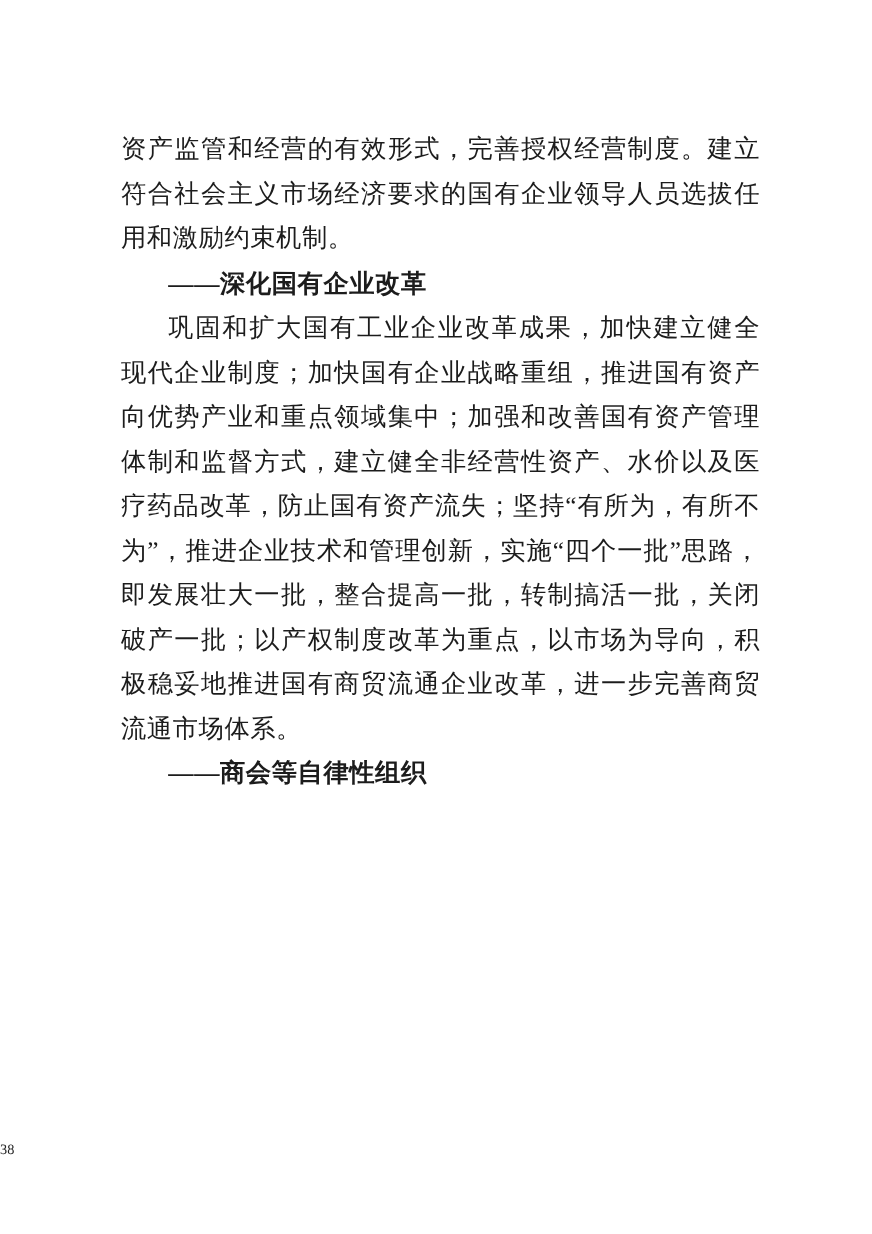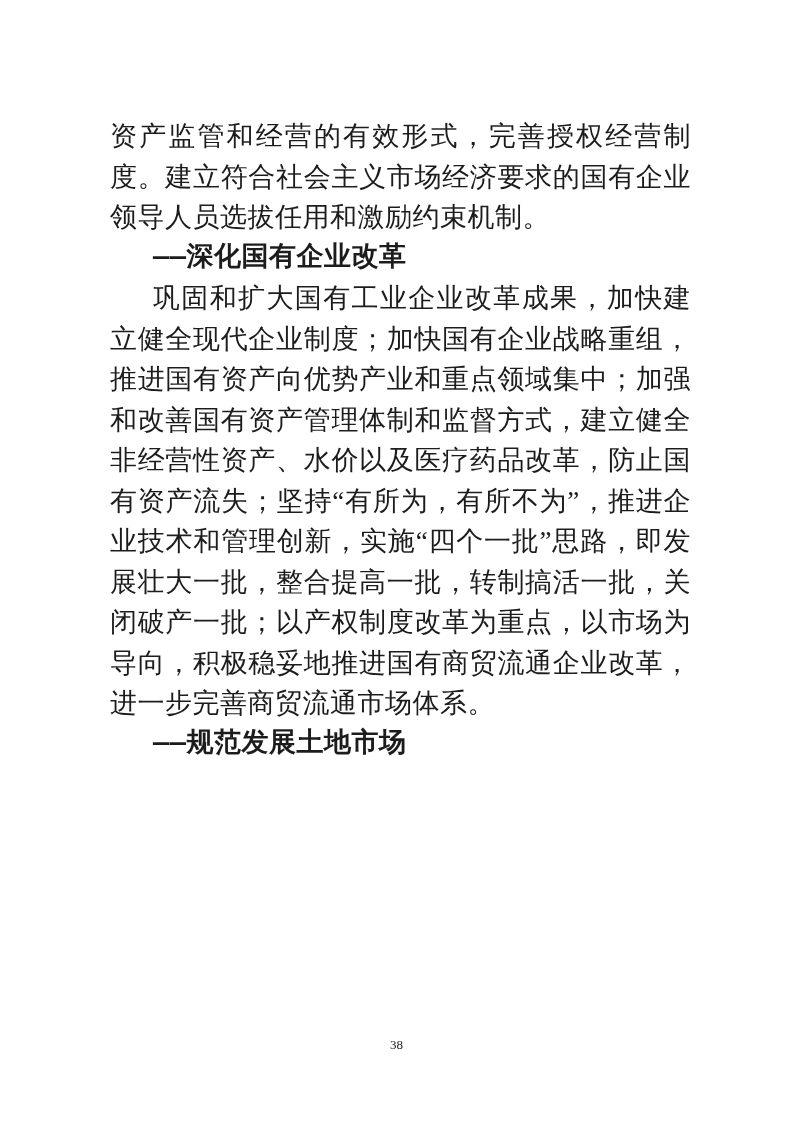--- a/index.html
+++ b/index.html
@@ -21,64 +21,63 @@
     top: 0;
     width: 793px;
     height: 1122px;
     background: #ffffff;
   }
   .content {
     position: absolute;
     left: 110px;
     top: 116px;
     width: 581px;
-    font-size: 27px;
+    font-size: 23px;
     letter-spacing: 0.5px;
     line-height: 40.5px;
     text-align: justify;
     text-align-last: left;
   }
   .para {
     margin: 0;
     padding: 0;
     font-weight: 400;
   }
   .para.indented {
     text-indent: 43px;
   }
   .heading {
     margin: 0;
     padding: 0;
     font-weight: 700;
     text-indent: 43px;
     text-align: left;
-    font-family: Liberation Mono, monospace;
   }
   .page-number {
     position: absolute;
     left: 0;
     top: 1036px;
     width: 793px;
-    text-align: center;
+    text-align: left;
     font-size: 13px;
     line-height: 18px;
     color: #222222;
   }
 </style>
 </head>
 <body>
 
 <div class="page">
 
   <div class="content">
     <p class="para">资产监管和经营的有效形式，完善授权经营制度。建立符合社会主义市场经济要求的国有企业领导人员选拔任用和激励约束机制。</p>
 
     <p class="heading">——深化国有企业改革</p>
 
     <p class="para indented">巩固和扩大国有工业企业改革成果，加快建立健全现代企业制度；加快国有企业战略重组，推进国有资产向优势产业和重点领域集中；加强和改善国有资产管理体制和监督方式，建立健全非经营性资产、水价以及医疗药品改革，防止国有资产流失；坚持“有所为，有所不为”，推进企业技术和管理创新，实施“四个一批”思路，即发展壮大一批，整合提高一批，转制搞活一批，关闭破产一批；以产权制度改革为重点，以市场为导向，积极稳妥地推进国有商贸流通企业改革，进一步完善商贸流通市场体系。</p>
 
-    <p class="heading">——规范发展土地市场</p>
+    <p class="heading">——商会等自律性组织</p>
 
   </div>
 
   <div class="page-number">38</div>
 
 </div>
 
 </body></html>

